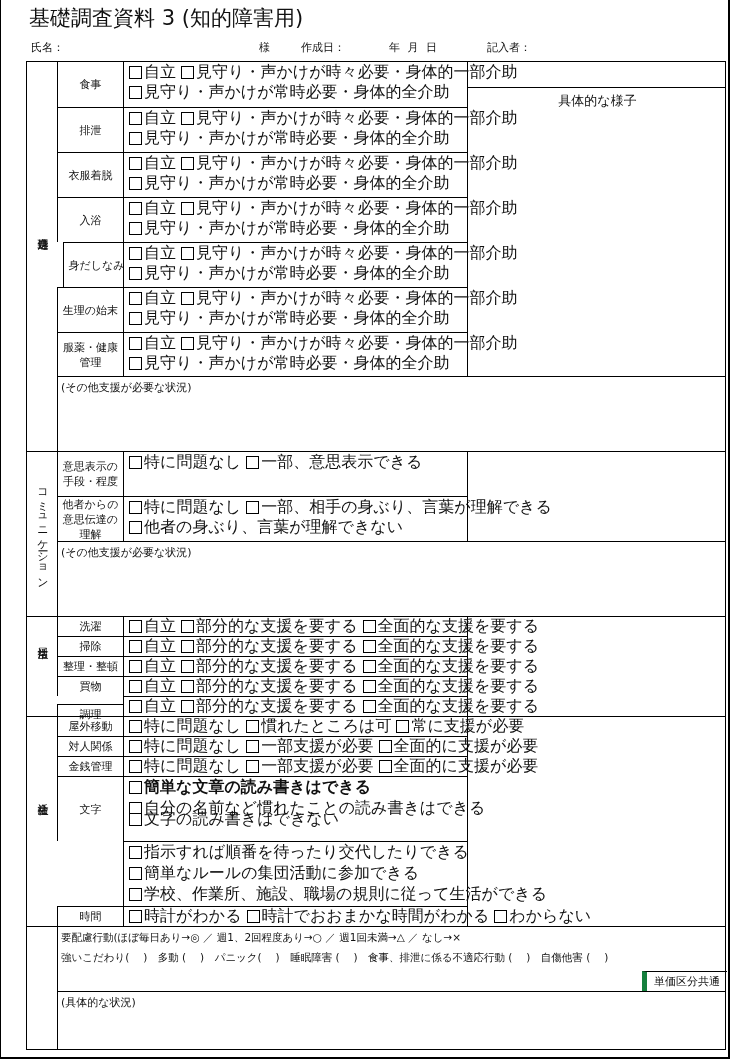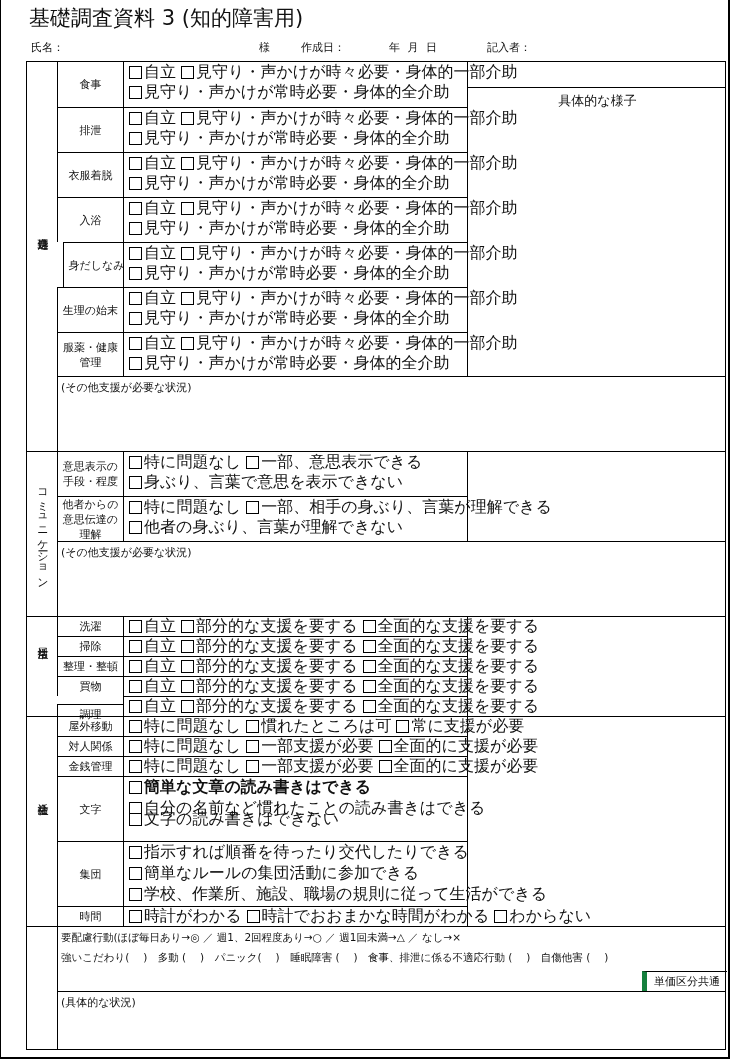--- a/index.html
+++ b/index.html
@@ -59,24 +59,20 @@
     <div class="cell bl bt" style="left:30px; top:389px; width:66px; height:45px;">
       <div class="item" style="left:0; top:0; width:65px; height:44px;">意思表示の手段・程度</div>
     </div>
     <div class="cell bl bt" style="left:96px; top:389px; width:344px; height:45px;">
       <div class="opt-line" style="top:2px;">
         <span class="cb"></span>
           <span class="optlabel">特に問題なし</span>
         <span class="cb"></span>
           <span class="optlabel">一部、意思表示できる</span>
       </div>
-      <div class="opt-line" style="top:22px;">
-        <span class="cb"></span>
-          <span class="optlabel">身ぶり、言葉で意思を表示できない</span>
-      </div>
     </div>
 
     <div class="cell bl bt" style="left:30px; top:434px; width:66px; height:45px;">
       <div class="item" style="left:0; top:0; width:65px; height:44px;">他者からの意思伝達の理解</div>
     </div>
     <div class="cell bl bt" style="left:96px; top:434px; width:344px; height:45px;">
       <div class="opt-line" style="top:2px;">
         <span class="cb"></span>
           <span class="optlabel">特に問題なし</span>
         <span class="cb"></span>
@@ -333,23 +329,20 @@
         </div>
         <div class="opt-line" style="top:23px;">
           <span class="cb"></span>
           <span class="optlabel">自分の名前など慣れたことの読み書きはできる</span>
         </div>
         <div class="opt-line" style="top:34px;text-align:right;">
           <span class="cb"></span>
           <span class="optlabel">文字の読み書きはできない</span>
         </div>
       </div>
-      <div class="cell bl bt" style="left:30px; top:779px; width:66px; height:65px;">
-        <div class="item" style="left:0; top:0; width:65px; height:64px;">集団</div>
-      </div>
       <div class="cell bl bt" style="left:96px; top:779px; width:344px; height:65px;">
         <div class="opt-line" style="top:2px;">
           <span class="cb"></span>
           <span class="optlabel">指示すれば順番を待ったり交代したりできる</span>
         </div>
         <div class="opt-line" style="top:44px;">
           <span class="cb"></span>
           <span class="optlabel">学校、作業所、施設、職場の規則に従って生活ができる</span>
         </div>
         <div class="opt-line" style="top:23px;">

